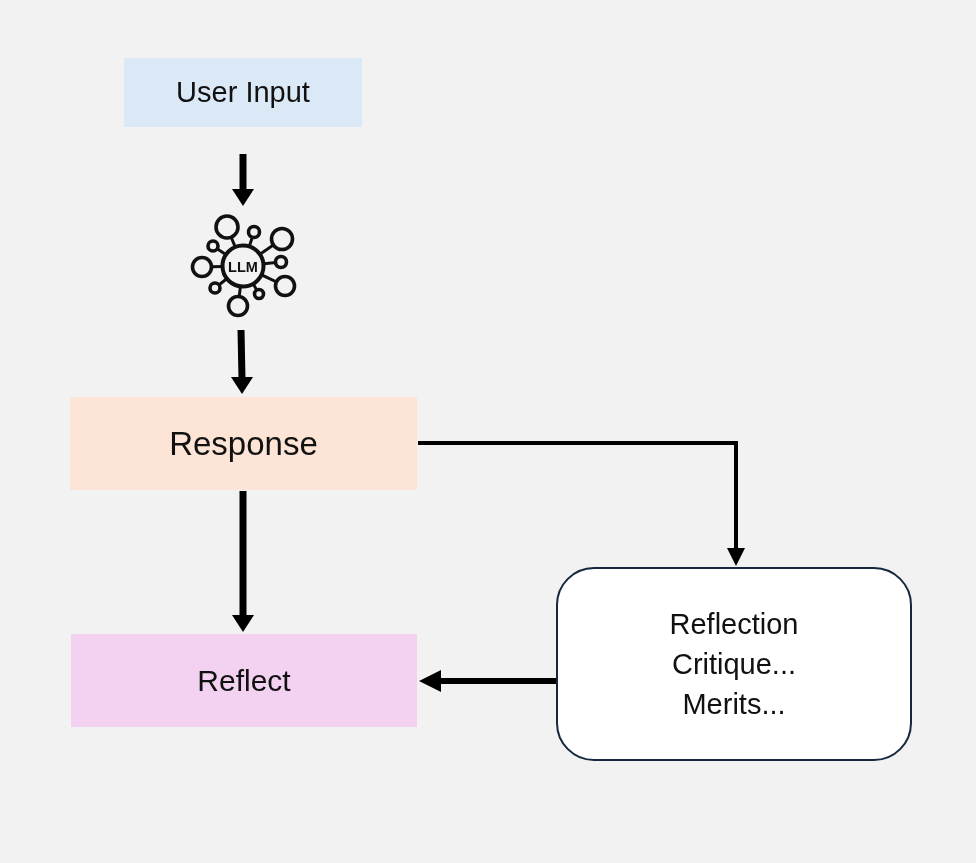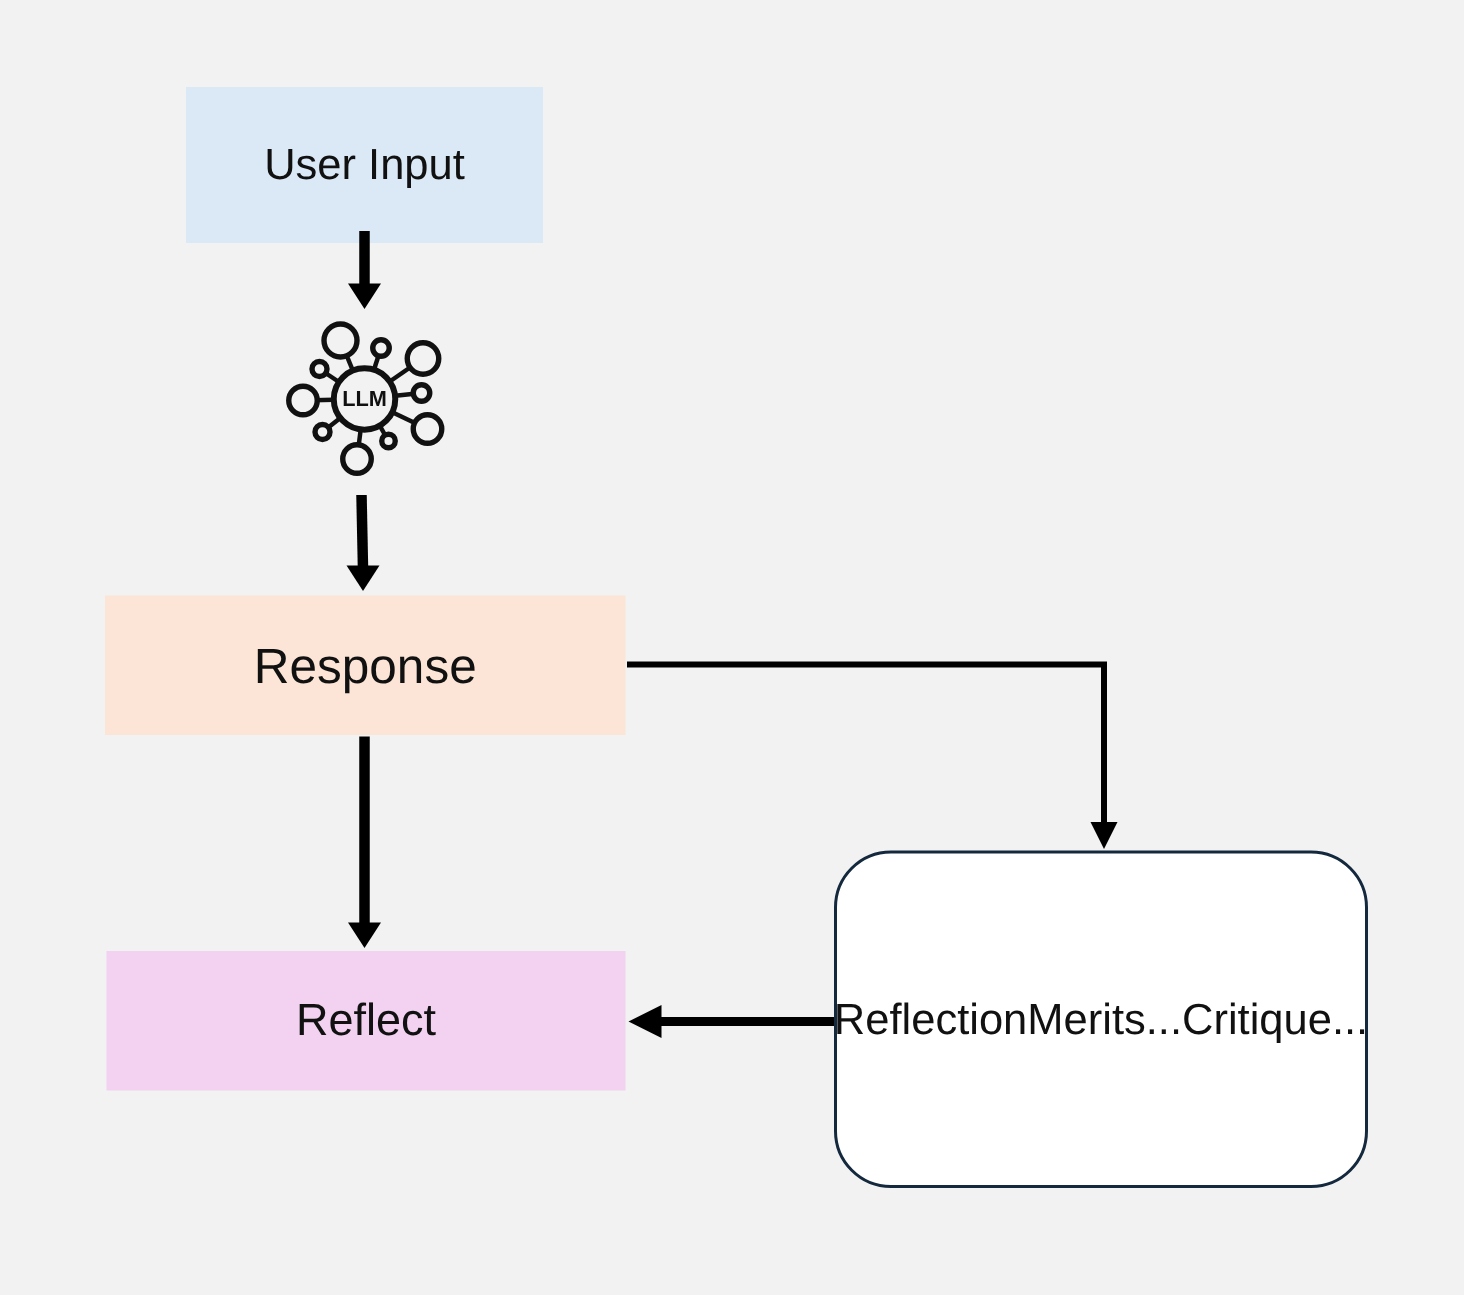--- a/index.html
+++ b/index.html
@@ -17,47 +17,47 @@
   .node {
     position: absolute;
     display: flex;
     align-items: center;
     justify-content: center;
     color: #111111;
     text-align: center;
   }
   .node-user-input {
     left: 124px; top: 58px;
-    width: 238px; height: 104px;
+    width: 238px; height: 69px;
     background: #dbe9f6;
     font-size: 29px;
   }
   .node-response {
     left: 70px; top: 397px;
     width: 347px; height: 93px;
     background: #fce5d6;
     font-size: 33px;
     text-align: center;
   }
   .node-reflect {
     left: 71px; top: 634px;
     width: 346px; height: 93px;
     background: #f2d2f0;
     font-size: 30px;
   }
   .node-reflection {
     left: 556px; top: 567px;
-    width: 356px; height: 225px;
+    width: 356px; height: 194px;
     background: #ffffff;
     border: 2.5px solid #14293e;
     border-radius: 38px;
     box-sizing: border-box;
     font-size: 29px;
     line-height: 40px;
-    flex-direction: row;
+    flex-direction: column;
   }
   .llm-icon {
     position: absolute;
     left: 184px; top: 204px;
     width: 120px; height: 120px;
   }
   .arrows {
     position: absolute;
     inset: 0;
     pointer-events: none;
@@ -104,22 +104,22 @@
   <div class="node node-response">
     <span>Response</span>
   </div>
 
   <div class="node node-reflect">
     <span>Reflect</span>
   </div>
 
   <div class="node node-reflection">
     <div>Reflection</div>
+    <div>Critique...</div>
     <div>Merits...</div>
-    <div>Critique...</div>
   </div>
 
   <svg class="arrows" width="976" height="863" viewBox="0 0 976 863" xmlns="http://www.w3.org/2000/svg">
 
     <g stroke="#000000" fill="#000000">
       <line x1="243" y1="154" x2="243" y2="191" stroke-width="7"></line>
       <polygon points="232,189 254,189 243,206" stroke="none"></polygon>
     </g>
 
     <g stroke="#000000" fill="#000000">

